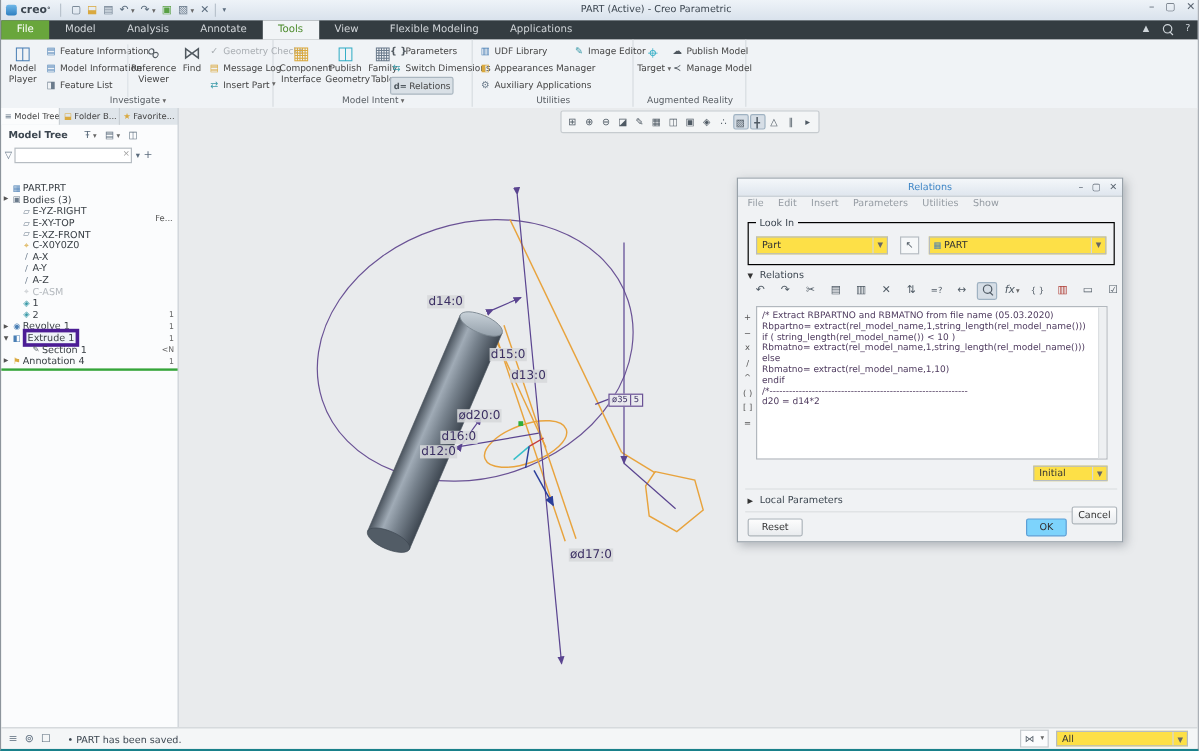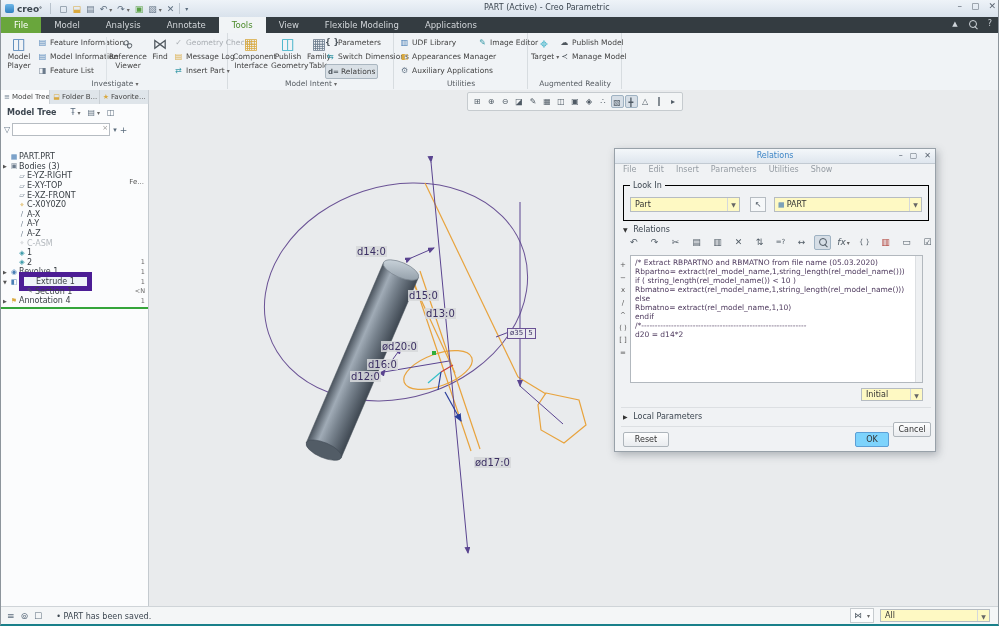--- a/index.html
+++ b/index.html
@@ -51,21 +51,21 @@
   .funnel{margin-left:3px;color:#6b7b8c;font-size:8px;}
   .pinput{margin-left:2px;width:96px;height:11px;border:1px solid #b6bcc2;background:#fff;font-size:7px;position:relative;}
   .pinput .clr{position:absolute;right:1px;top:0;color:#999;font-size:7px;}
   .pbtn{margin-left:3px;color:#5a6b7c;font-size:7px;}
   .colhead{position:absolute;right:4px;top:48px;font-size:7px;color:#555;margin-top:40px;}
   .tree{position:absolute;left:0;top:62px;width:147px;}
   .trow{display:flex;align-items:center;height:9.6px;font-size:8px;color:#3a4046;}
   .trow .exp{width:8px;text-align:center;font-size:5px;color:#555;flex:none;}
   .trow .ticon{width:10px;text-align:center;font-size:7px;flex:none;}
   .trow .tlabel{white-space:nowrap;}
-  .trow .tlabel.sel{border:5px solid #4c1d95;background:#eef3f8;padding:0 12px;}
+  .trow .tlabel.sel{border:3px solid #4c1d95;background:#eef3f8;padding:0 1px;}
   .trow .tlabel.muted{color:#b4b9be;}
   .trow .tval{margin-left:auto;padding-right:3px;font-size:6.5px;color:#666;}
   .indent1{margin-left:8px;} .indent2{margin-left:16px;}
   .insertline{position:absolute;left:0;top:217px;width:147px;height:2px;background:#35a53a;}
   
   .graphics{left:148px;top:90px;width:851px;height:516px;background:#e9ebed;}
   .gtoolbar{position:absolute;left:318px;top:2px;height:17px;background:#f3f5f6;border:1px solid #c6cbcf;
             border-radius:2px;display:flex;align-items:center;padding:0 2px;}
   .gti{width:13px;height:13px;line-height:13px;text-align:center;font-size:8px;color:#4f5a64;margin:0 0.5px;}
   .gti.pressed{background:#d6dee6;border:1px solid #9fb2c2;box-sizing:border-box;border-radius:2px;}
@@ -77,21 +77,21 @@
   .gtol span:last-child{border-right:none;}
   
   .dialog{left:613px;top:148px;width:322px;height:304px;background:#f0f2f4;border:1px solid #98a1a9;
           box-shadow:2px 3px 8px rgba(60,70,80,0.35);box-sizing:border-box;font-size:8px;}
   .dtitle{position:absolute;left:0;top:0;width:100%;height:14px;background:linear-gradient(#f4f7fa,#dfe6ee);
           border-bottom:1px solid #c2cad2;text-align:center;line-height:14px;color:#3d85c6;font-size:8px;}
   .dctl{position:absolute;right:4px;top:0;display:flex;gap:7px;color:#5a6470;font-size:8px;line-height:14px;}
   .dmenu{position:absolute;left:8px;top:16px;display:flex;gap:12px;color:#959ca3;font-size:8px;}
   .groupbox{position:absolute;left:8px;top:36px;width:304px;height:34px;border:1px solid #000000;}
   .legend{position:absolute;left:6px;top:-5px;background:#f0f2f4;padding:0 3px;font-size:8px;color:#3c4650;}
-  .dselect{position:absolute;height:15px;background:#fef9c3;border:1px solid #b6bcc2;display:flex;align-items:center;
+  .dselect{position:absolute;height:15px;background:#fde047;border:1px solid #b6bcc2;display:flex;align-items:center;
            font-size:8px;color:#333;box-sizing:border-box;}
   .dselect .dd{margin-left:auto;border-left:1px solid #d4d8dc;width:11px;text-align:center;color:#666;font-size:6px;align-self:stretch;line-height:13px;}
   .toolbtn{position:absolute;width:16px;height:15px;border:1px solid #b6bcc2;background:#f6f8f9;text-align:center;line-height:14px;font-size:8px;color:#4f5a64;box-sizing:border-box;}
   .secthead{position:absolute;left:8px;font-size:8px;color:#3c4650;}
   .secthead .tri{font-size:6px;color:#333;margin-right:3px;}
   .dtools{position:absolute;left:10px;top:86px;display:flex;align-items:center;}
   .dti{width:17px;height:15px;line-height:15px;text-align:center;font-size:9px;color:#4f5a64;margin-right:4px;}
   .dti.pressed{background:#d6dee6;border:1px solid #9fb2c2;box-sizing:border-box;border-radius:2px;}
   .dti .caret{margin-left:1px;}
   .ops{position:absolute;left:3px;top:110px;width:10px;text-align:center;font-size:7px;color:#555;}

